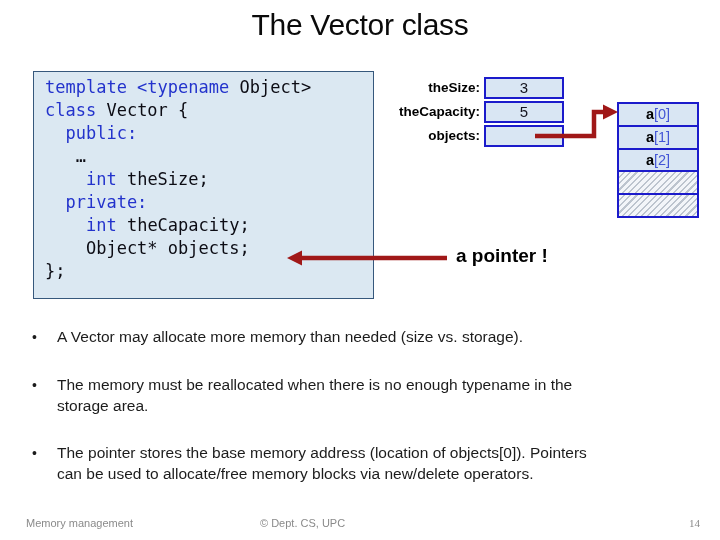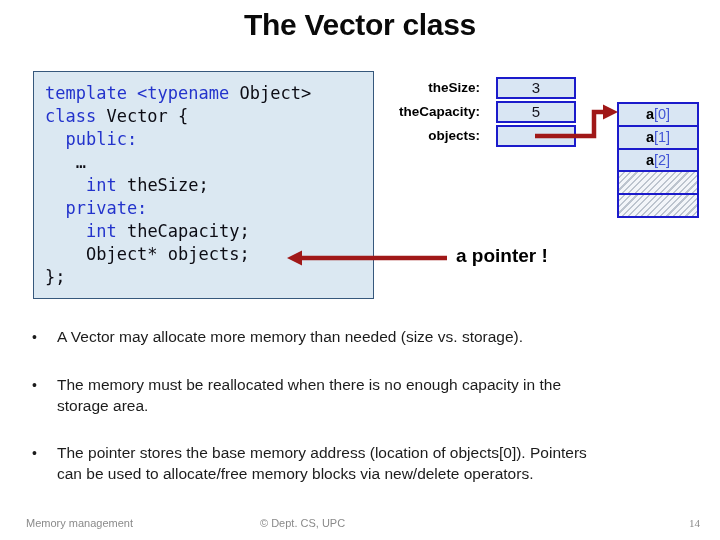--- a/index.html
+++ b/index.html
@@ -1,35 +1,35 @@
 <!DOCTYPE html>
 <html><head>
 <meta charset="utf-8">
 <style>
   html,body{margin:0;padding:0;background:#fff;}
   .slide{position:relative;width:720px;height:540px;background:#ffffff;overflow:hidden;
          font-family:"Liberation Sans",sans-serif;}
 
   .title{position:absolute;top:8px;left:0;right:0;text-align:center;
-         font-size:30px;font-weight:700;color:#0a0a0a;letter-spacing:-0.3px;}
+         font-size:30px;font-weight:400;color:#0a0a0a;letter-spacing:-0.3px;}
 
   
   .code-block{position:absolute;left:33px;top:71px;width:341px;height:228px;
               background:#dbe8f2;border:1px solid #36587c;box-sizing:border-box;
-              padding:10px 0 0 11px;
+              padding:4px 0 0 11px;
               font-family:"DejaVu Sans Mono","Liberation Mono",monospace;
               font-size:17px;line-height:23px;color:#0c0c14;}
   .code-line{white-space:pre;}
   .kw{color:#2333cc;}
 
   
   .fields{position:absolute;left:375px;top:77px;}
   .field-row{display:flex;align-items:center;height:22px;margin-bottom:2px;}
   .field-label{width:105px;text-align:right;font-weight:bold;font-size:13.5px;
-               color:#000;padding-right:16px;line-height:22px;}
+               color:#000;padding-right:4px;line-height:22px;}
   .field-value{width:80px;height:22px;box-sizing:border-box;border:2.5px solid #1b1bcb;
                background:#d9e6f3;text-align:center;font-size:15px;line-height:17px;color:#14141e;}
 
   
   .memory{position:absolute;left:617px;top:102px;width:82px;height:116px;
           border:2.5px solid #1b1bcb;box-sizing:border-box;display:flex;flex-direction:column;}
   .mem-cell{flex:1;border-bottom:2.5px solid #1b1bcb;background:#d9e6f3;
             display:flex;align-items:center;justify-content:center;font-size:14.5px;line-height:1;}
   .mem-cell:last-child{border-bottom:none;}
   .mem-cell.hatched{background:repeating-linear-gradient(135deg,
@@ -116,21 +116,21 @@
 
   <div class="bullet b1">
     <div class="marker">•</div>
     <div>
       <div>A Vector may allocate more memory than needed (size vs. storage).</div>
     </div>
   </div>
   <div class="bullet b2">
     <div class="marker">•</div>
     <div>
-      <div>The memory must be reallocated when there is no enough capacity in the</div>
+      <div>The memory must be reallocated when there is no enough typename in the</div>
       <div>storage area.</div>
     </div>
   </div>
   <div class="bullet b3">
     <div class="marker">•</div>
     <div>
       <div>The pointer stores the base memory address (location of objects[0]). Pointers</div>
       <div>can be used to allocate/free memory blocks via new/delete operators.</div>
     </div>
   </div>

